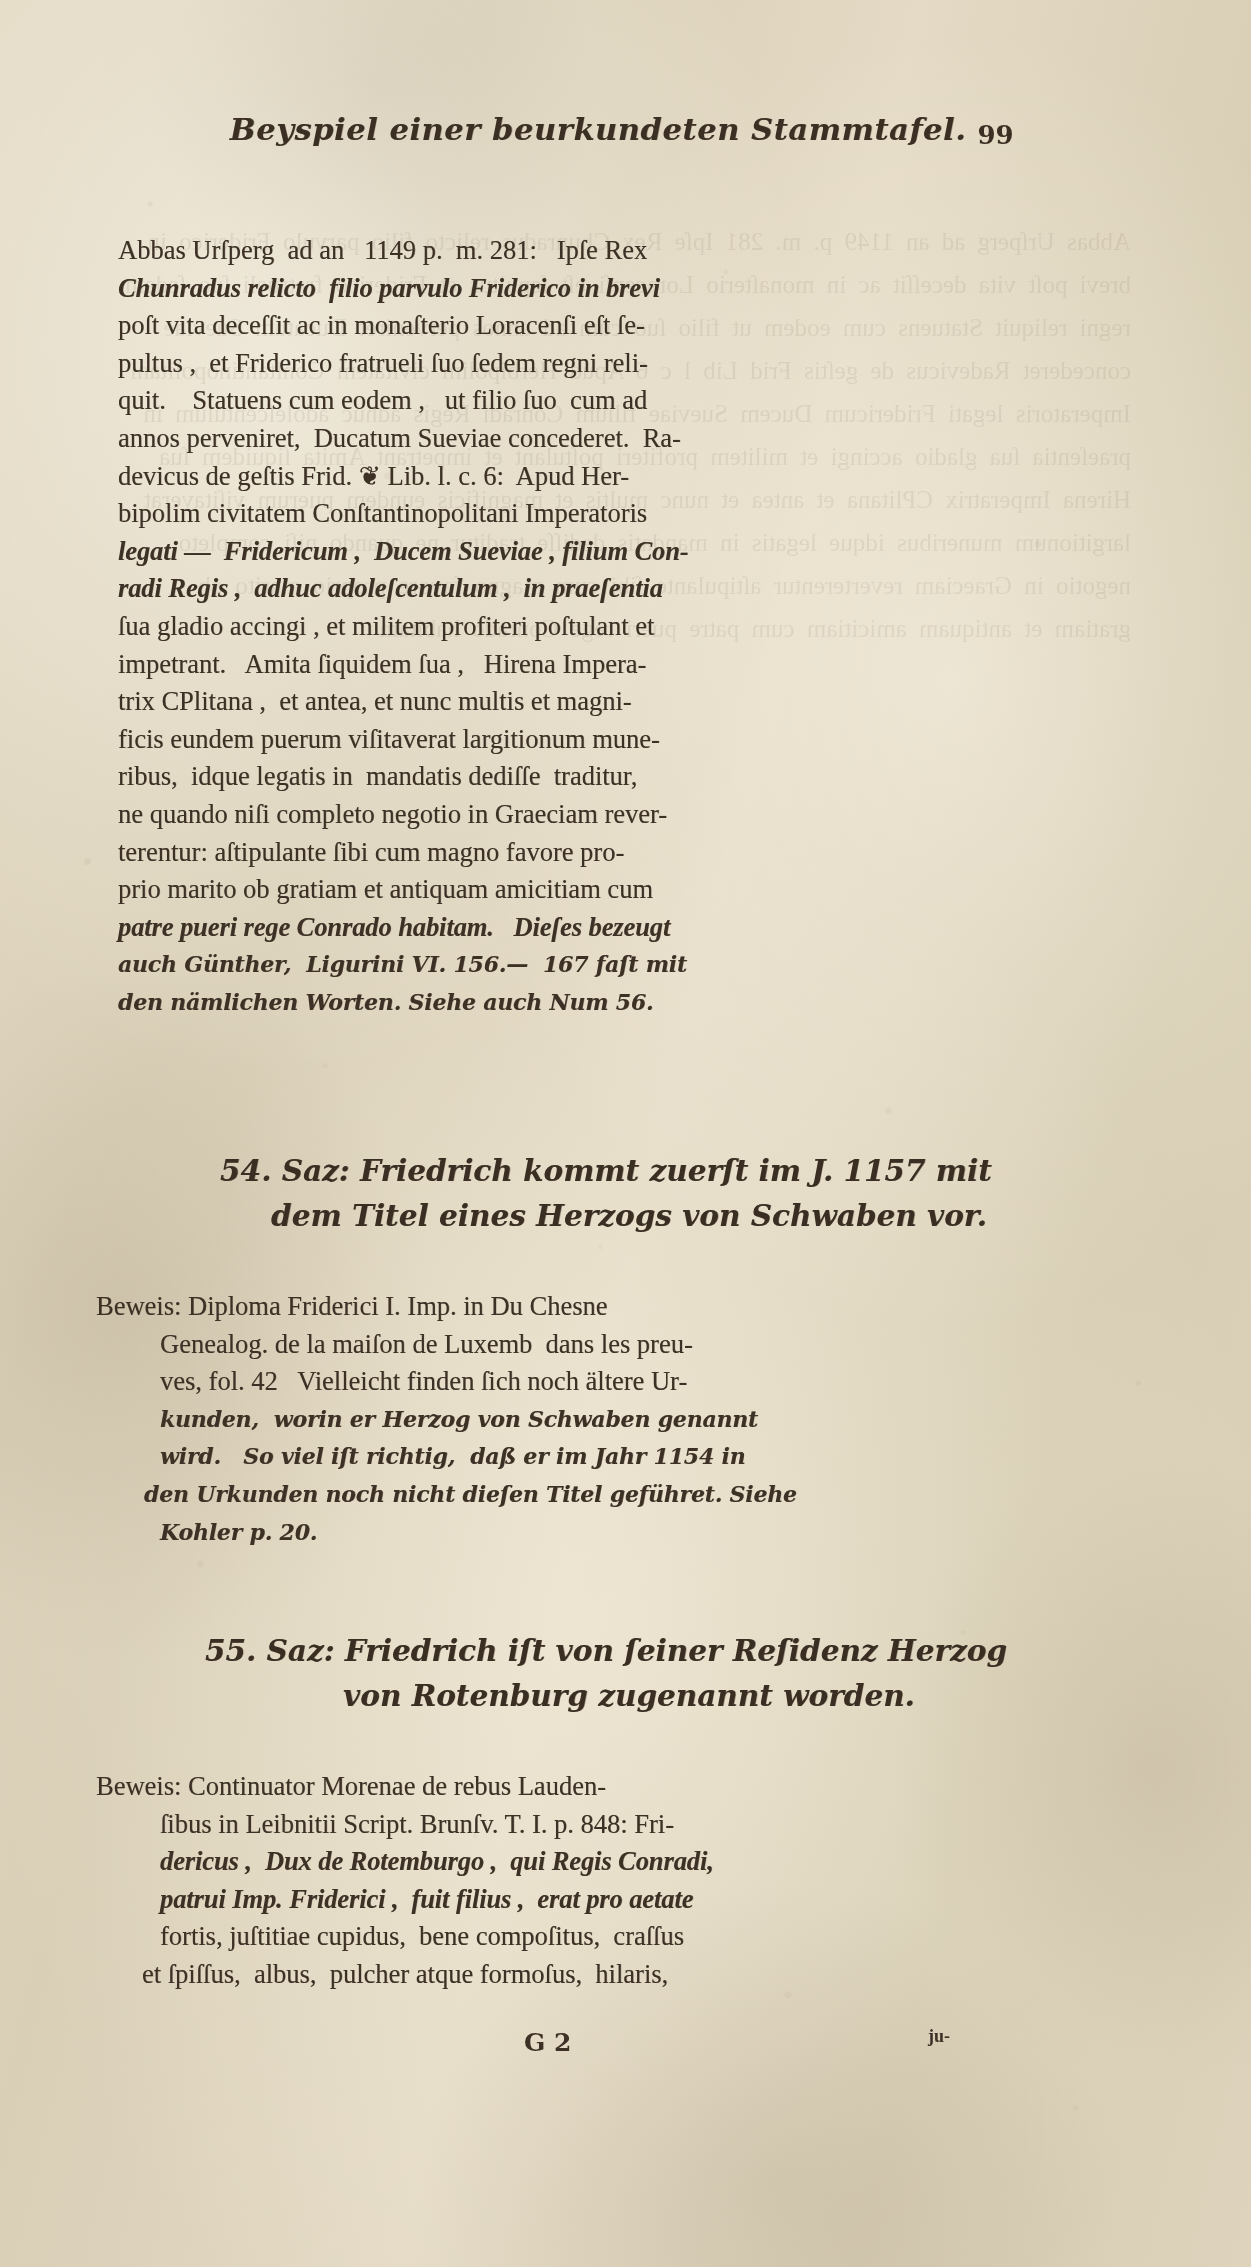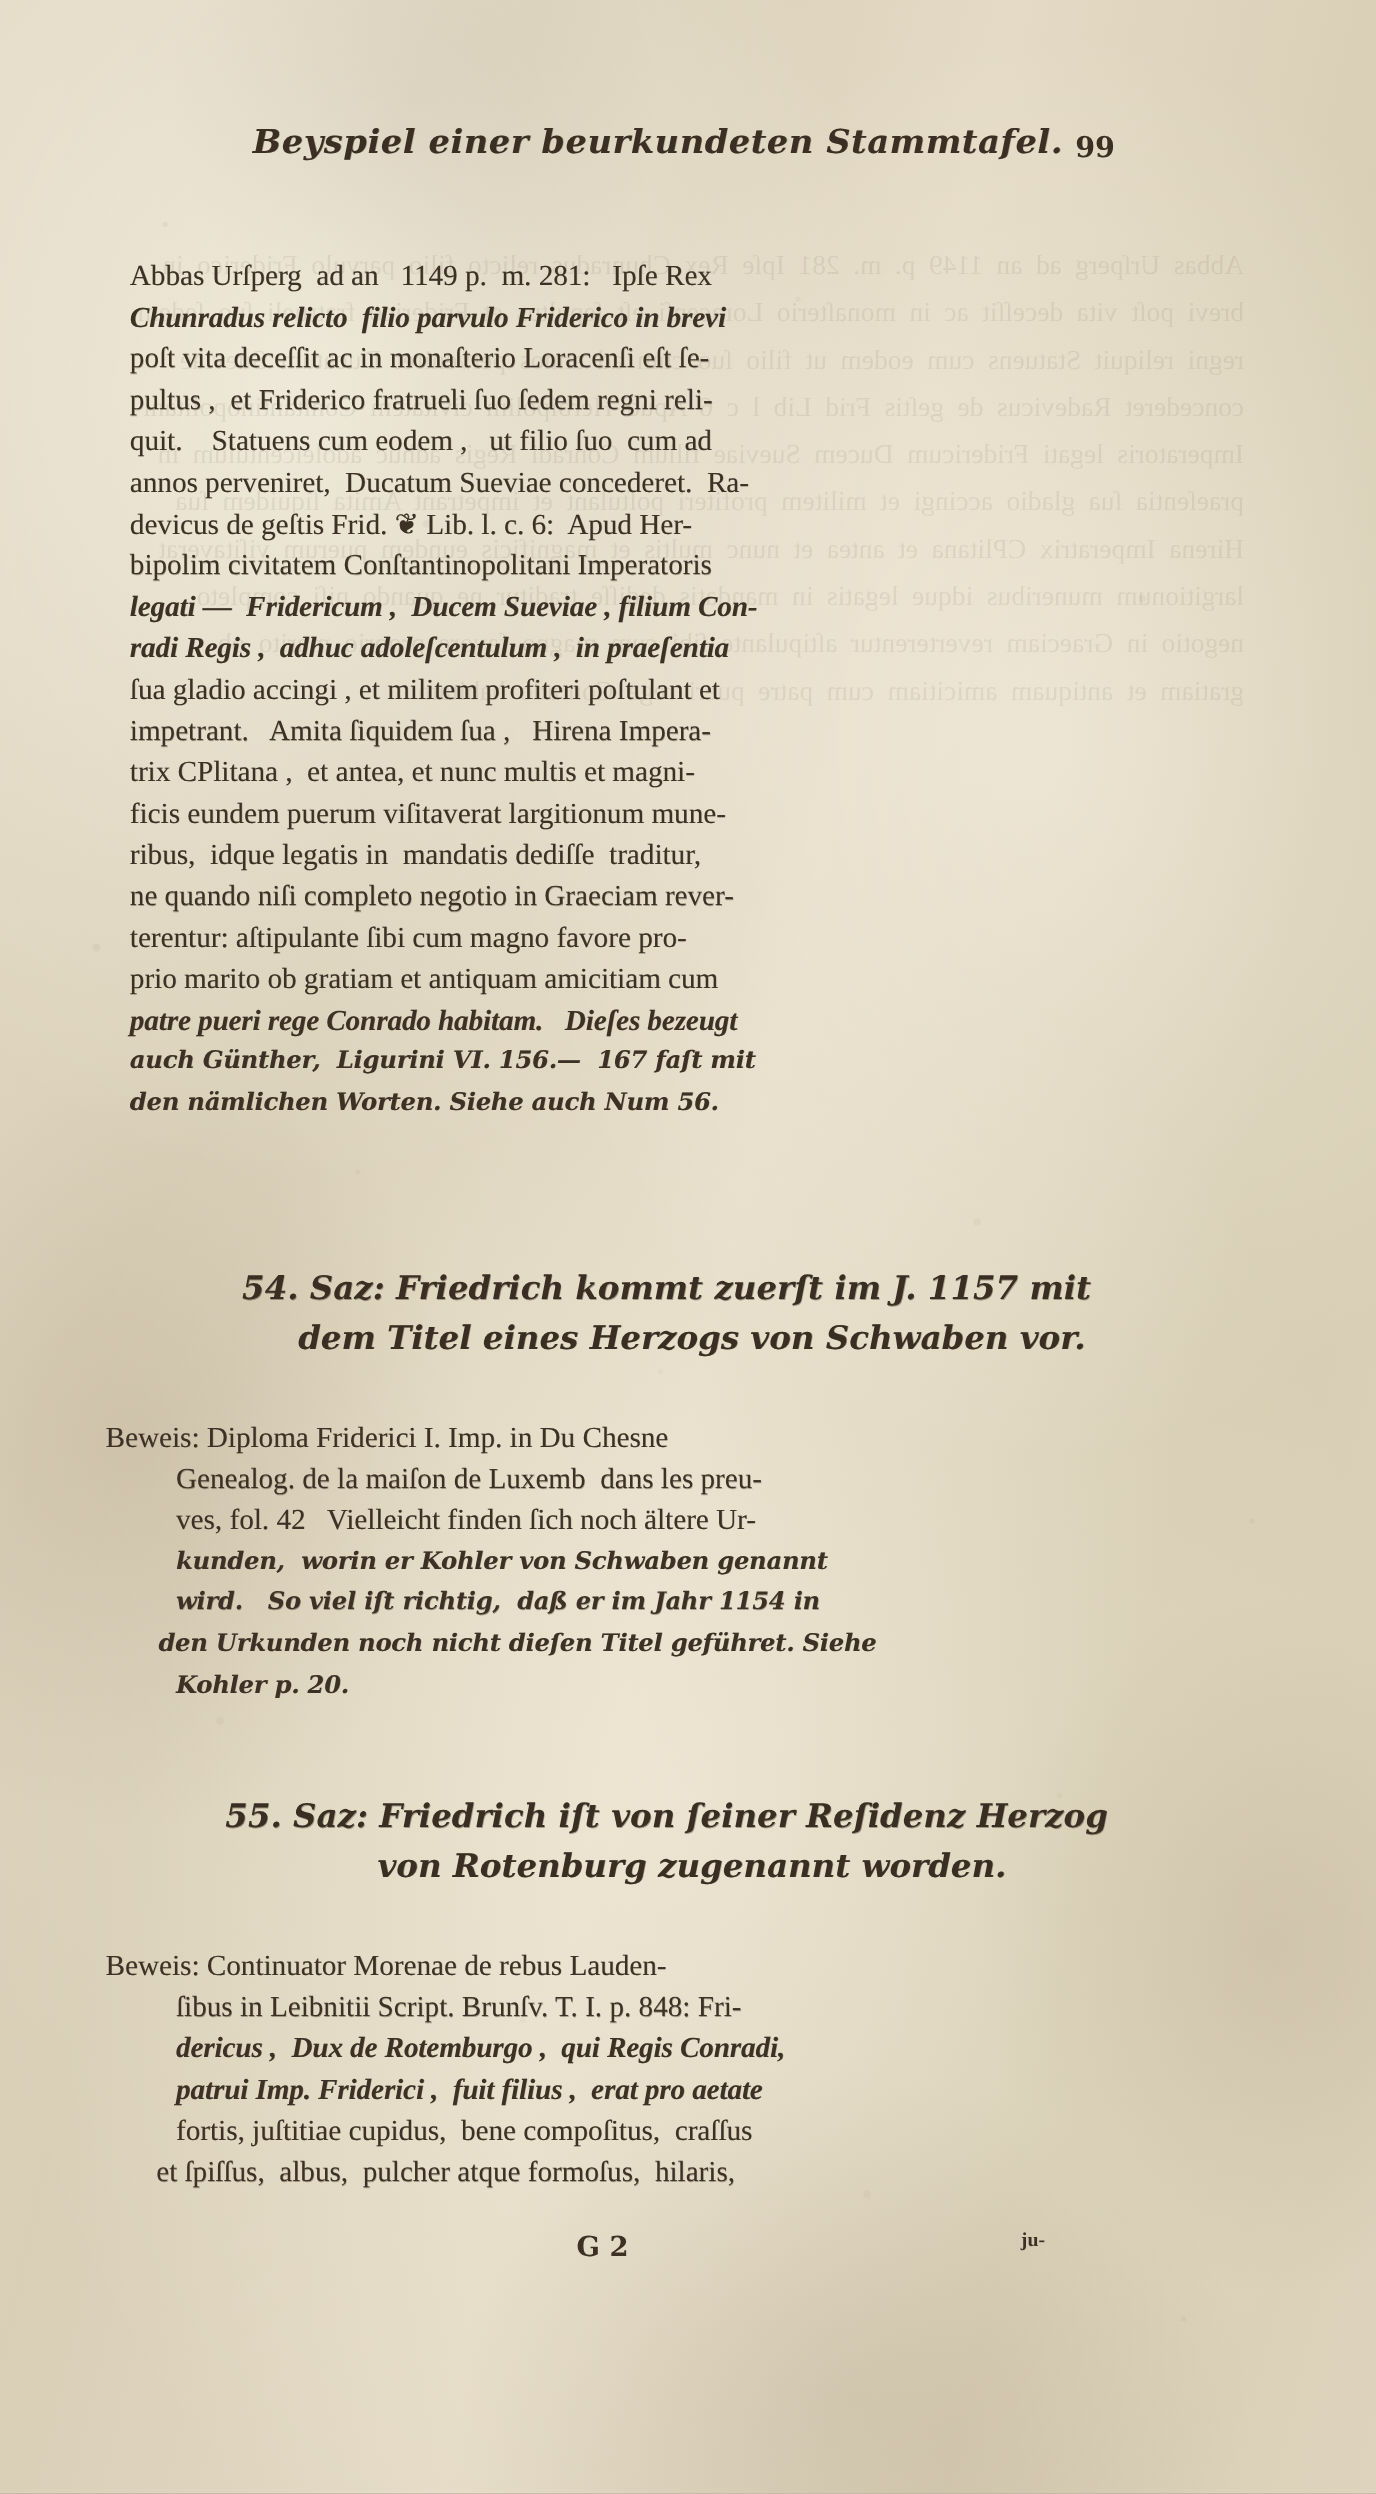--- a/index.html
+++ b/index.html
@@ -214,21 +214,21 @@
 
     <div class="block saz" style="left:66px; top:1148px; width:1080px;">
       <span class="ln">54. Saz: Friedrich kommt zuerſt im J. 1157 mit</span>
       <span class="ln" style="padding-left:46px;">dem Titel eines Herzogs von Schwaben vor.</span>
     </div>
 
     <div class="block para" style="left:96px; top:1288px; width:1040px;">
       <span class="ln">Beweis: Diploma Friderici I. Imp. in Du Chesne</span>
       <span class="ln" style="padding-left:64px;">Genealog. de la maiſon de Luxemb  dans les preu-</span>
       <span class="ln" style="padding-left:64px;">ves, fol. 42   Vielleicht finden ſich noch ältere Ur-</span>
-      <span class="ln frk" style="padding-left:64px;">kunden,  worin er Kohler von Schwaben genannt</span>
+      <span class="ln frk" style="padding-left:64px;">kunden,  worin er Herzog von Schwaben genannt</span>
       <span class="ln frk" style="padding-left:64px;">wird.   So viel iſt richtig,  daß er im Jahr 1154 in</span>
       <span class="ln frk" style="padding-left:48px;">den Urkunden noch nicht dieſen Titel geführet. Siehe</span>
       <span class="ln frk" style="padding-left:64px;">Kohler p. 20.</span>
     </div>
 
     <div class="block saz" style="left:66px; top:1628px; width:1080px;">
       <span class="ln">55. Saz: Friedrich iſt von ſeiner Reſidenz Herzog</span>
       <span class="ln" style="padding-left:46px;">von Rotenburg zugenannt worden.</span>
     </div>
 

